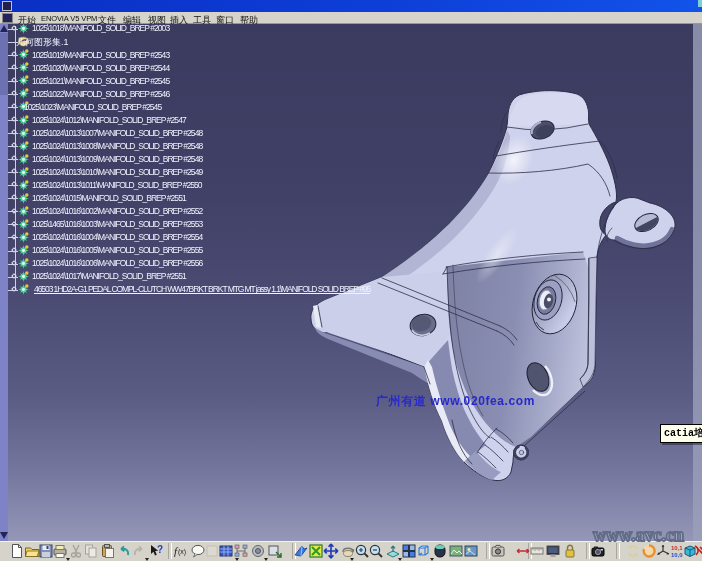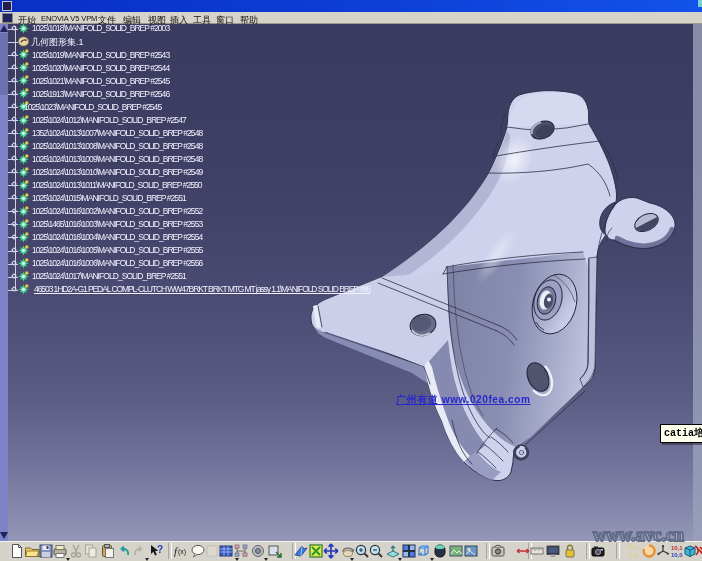--- a/index.html
+++ b/index.html
@@ -29,22 +29,22 @@
   #rstrip{left:693px;top:24px;width:9px;height:517px;background:#9aa0ba;opacity:.8;}
   
   .trow{position:absolute;color:#f2f2ff;font-size:8.5px;letter-spacing:-0.95px;
     white-space:nowrap;}
   .cn{letter-spacing:0;font-size:9px;}
   #treeline{left:15px;top:26px;width:1px;height:264px;background:#cfcfe8;}
   .node{position:absolute;width:4px;height:4px;border:1px solid #e5e5f5;
     transform:rotate(45deg);left:12px;box-sizing:border-box;}
   .ticon{position:absolute;left:18px;width:11px;height:11px;}
   
-  #wm1{left:396px;top:393px;color:#2828cc;font-size:10px;font-weight:bold;
-    white-space:nowrap;letter-spacing:0.6px;text-decoration:underline;}
+  #wm1{left:376px;top:393px;color:#2828cc;font-size:12px;font-weight:bold;
+    white-space:nowrap;letter-spacing:0.6px;}
   #wm2{left:593px;top:525px;z-index:60;font-family:'Liberation Serif',serif;color:rgba(232,236,244,0.45);font-size:18px;font-weight:bold;
     letter-spacing:0px;white-space:nowrap;-webkit-text-stroke:1.8px #616c88;}
   #tooltip{left:660px;top:424px;height:16px;background:#ffffee;border:1px solid #000;
     color:#000;font-weight:bold;font-size:10px;font-family:"Liberation Mono",monospace;
     padding:1px 2px 0 3px;white-space:nowrap;box-shadow:2px 2px 0 rgba(40,40,60,.55);}
   
   #toolbar{left:0;top:541px;width:702px;height:20px;background:#d6d3ca;
     border-top:1px solid #f4f2ec;box-sizing:border-box;}
   #tbtri{left:0px;top:532px;width:0;height:0;border-left:4px solid transparent;
     border-right:4px solid transparent;border-top:7px solid #23235a;}
@@ -213,21 +213,21 @@
       <circle cx="6" cy="6" r="1.6" fill="#f0fff0"></circle>
     </svg>
 <div class="trow" style="left:32px;top:23.4px">1025\1018\MANIFOLD_SOLID_BREP #2003</div>
 <div class="node" style="top:25.8px"></div>
 <div class="abs" style="left:8px;top:28.6px;width:10px;height:1px;background:#cfcfe8"></div>
 <svg class="ticon" style="top:36.2px" width="12" height="12" viewBox="0 0 12 12" xmlns="http://www.w3.org/2000/svg">
       <ellipse cx="6" cy="6" rx="5.6" ry="5" fill="#e8d9a0" stroke="#8a7840" stroke-width="0.8"></ellipse>
       <path d="M3 7 Q5 3.5 9 4.5" fill="none" stroke="#404060" stroke-width="1.4"></path>
       <circle cx="8.6" cy="4.6" r="1.1" fill="#c03030"></circle>
     </svg>
-<div class="trow cn" style="left:31px;top:36.0px">几何图形集.1</div>
+<div class="trow cn" style="left:16px;top:36.0px">几何图形集.1</div>
 <div class="abs" style="left:8px;top:41.7px;width:10px;height:1px;background:#cfcfe8"></div>
 <svg class="ticon" style="top:49.2px" width="12" height="12" viewBox="0 0 12 12" xmlns="http://www.w3.org/2000/svg">
       <path d="M6,0 L7.1,4.2 L10.2,1.8 L8.1,5 L12,6 L8.1,7 L10.2,10.2 L7.1,7.8 L6,12 L4.9,7.8 L1.8,10.2 L3.9,7 L0,6 L3.9,5 L1.8,1.8 L4.9,4.2 Z" fill="#38d066"></path>
       <path d="M6,2.2 L8.6,3.4 L9.8,6 L8.6,8.6 L6,9.8 L3.4,8.6 L2.2,6 L3.4,3.4 Z" fill="#52e8c8" opacity="0.55"></path>
       <circle cx="6" cy="6" r="1.6" fill="#f0fff0"></circle>
       <circle cx="9.6" cy="2.2" r="1.9" fill="#e8c838"></circle>
     </svg>
 <div class="trow" style="left:32px;top:49.5px">1025\1019\MANIFOLD_SOLID_BREP #2543</div>
 <div class="node" style="top:51.9px"></div>
 <div class="abs" style="left:8px;top:54.7px;width:10px;height:1px;background:#cfcfe8"></div>
@@ -248,21 +248,21 @@
     </svg>
 <div class="trow" style="left:32px;top:75.6px">1025\1021\MANIFOLD_SOLID_BREP #2545</div>
 <div class="node" style="top:78.0px"></div>
 <div class="abs" style="left:8px;top:80.8px;width:10px;height:1px;background:#cfcfe8"></div>
 <svg class="ticon" style="top:88.3px" width="12" height="12" viewBox="0 0 12 12" xmlns="http://www.w3.org/2000/svg">
       <path d="M6,0 L7.1,4.2 L10.2,1.8 L8.1,5 L12,6 L8.1,7 L10.2,10.2 L7.1,7.8 L6,12 L4.9,7.8 L1.8,10.2 L3.9,7 L0,6 L3.9,5 L1.8,1.8 L4.9,4.2 Z" fill="#38d066"></path>
       <path d="M6,2.2 L8.6,3.4 L9.8,6 L8.6,8.6 L6,9.8 L3.4,8.6 L2.2,6 L3.4,3.4 Z" fill="#52e8c8" opacity="0.55"></path>
       <circle cx="6" cy="6" r="1.6" fill="#f0fff0"></circle>
       <circle cx="9.6" cy="2.2" r="1.9" fill="#e8c838"></circle>
     </svg>
-<div class="trow" style="left:32px;top:88.6px">1025\1913\MANIFOLD_SOLID_BREP #2546</div>
+<div class="trow" style="left:32px;top:88.6px">1025\1022\MANIFOLD_SOLID_BREP #2546</div>
 <div class="node" style="top:91.0px"></div>
 <div class="abs" style="left:8px;top:93.8px;width:10px;height:1px;background:#cfcfe8"></div>
 <svg class="ticon" style="top:101.4px" width="12" height="12" viewBox="0 0 12 12" xmlns="http://www.w3.org/2000/svg">
       <path d="M6,0 L7.1,4.2 L10.2,1.8 L8.1,5 L12,6 L8.1,7 L10.2,10.2 L7.1,7.8 L6,12 L4.9,7.8 L1.8,10.2 L3.9,7 L0,6 L3.9,5 L1.8,1.8 L4.9,4.2 Z" fill="#38d066"></path>
       <path d="M6,2.2 L8.6,3.4 L9.8,6 L8.6,8.6 L6,9.8 L3.4,8.6 L2.2,6 L3.4,3.4 Z" fill="#52e8c8" opacity="0.55"></path>
       <circle cx="6" cy="6" r="1.6" fill="#f0fff0"></circle>
       <circle cx="9.6" cy="2.2" r="1.9" fill="#e8c838"></circle>
     </svg>
 <div class="trow" style="left:24px;top:101.7px">1025\1023\MANIFOLD_SOLID_BREP #2545</div>
 <div class="node" style="top:104.1px"></div>
@@ -275,21 +275,21 @@
     </svg>
 <div class="trow" style="left:32px;top:114.8px">1025\1024\1012\MANIFOLD_SOLID_BREP #2547</div>
 <div class="node" style="top:117.2px"></div>
 <div class="abs" style="left:8px;top:120.0px;width:10px;height:1px;background:#cfcfe8"></div>
 <svg class="ticon" style="top:127.5px" width="12" height="12" viewBox="0 0 12 12" xmlns="http://www.w3.org/2000/svg">
       <path d="M6,0 L7.1,4.2 L10.2,1.8 L8.1,5 L12,6 L8.1,7 L10.2,10.2 L7.1,7.8 L6,12 L4.9,7.8 L1.8,10.2 L3.9,7 L0,6 L3.9,5 L1.8,1.8 L4.9,4.2 Z" fill="#38d066"></path>
       <path d="M6,2.2 L8.6,3.4 L9.8,6 L8.6,8.6 L6,9.8 L3.4,8.6 L2.2,6 L3.4,3.4 Z" fill="#52e8c8" opacity="0.55"></path>
       <circle cx="6" cy="6" r="1.6" fill="#f0fff0"></circle>
       <circle cx="9.6" cy="2.2" r="1.9" fill="#e8c838"></circle>
     </svg>
-<div class="trow" style="left:32px;top:127.8px">1352\1024\1013\1007\MANIFOLD_SOLID_BREP #2548</div>
+<div class="trow" style="left:32px;top:127.8px">1025\1024\1013\1007\MANIFOLD_SOLID_BREP #2548</div>
 <div class="node" style="top:130.2px"></div>
 <div class="abs" style="left:8px;top:133.0px;width:10px;height:1px;background:#cfcfe8"></div>
 <svg class="ticon" style="top:140.6px" width="12" height="12" viewBox="0 0 12 12" xmlns="http://www.w3.org/2000/svg">
       <path d="M6,0 L7.1,4.2 L10.2,1.8 L8.1,5 L12,6 L8.1,7 L10.2,10.2 L7.1,7.8 L6,12 L4.9,7.8 L1.8,10.2 L3.9,7 L0,6 L3.9,5 L1.8,1.8 L4.9,4.2 Z" fill="#38d066"></path>
       <path d="M6,2.2 L8.6,3.4 L9.8,6 L8.6,8.6 L6,9.8 L3.4,8.6 L2.2,6 L3.4,3.4 Z" fill="#52e8c8" opacity="0.55"></path>
       <circle cx="6" cy="6" r="1.6" fill="#f0fff0"></circle>
       <circle cx="9.6" cy="2.2" r="1.9" fill="#e8c838"></circle>
     </svg>
 <div class="trow" style="left:32px;top:140.9px">1025\1024\1013\1008\MANIFOLD_SOLID_BREP #2548</div>
 <div class="node" style="top:143.2px"></div>

